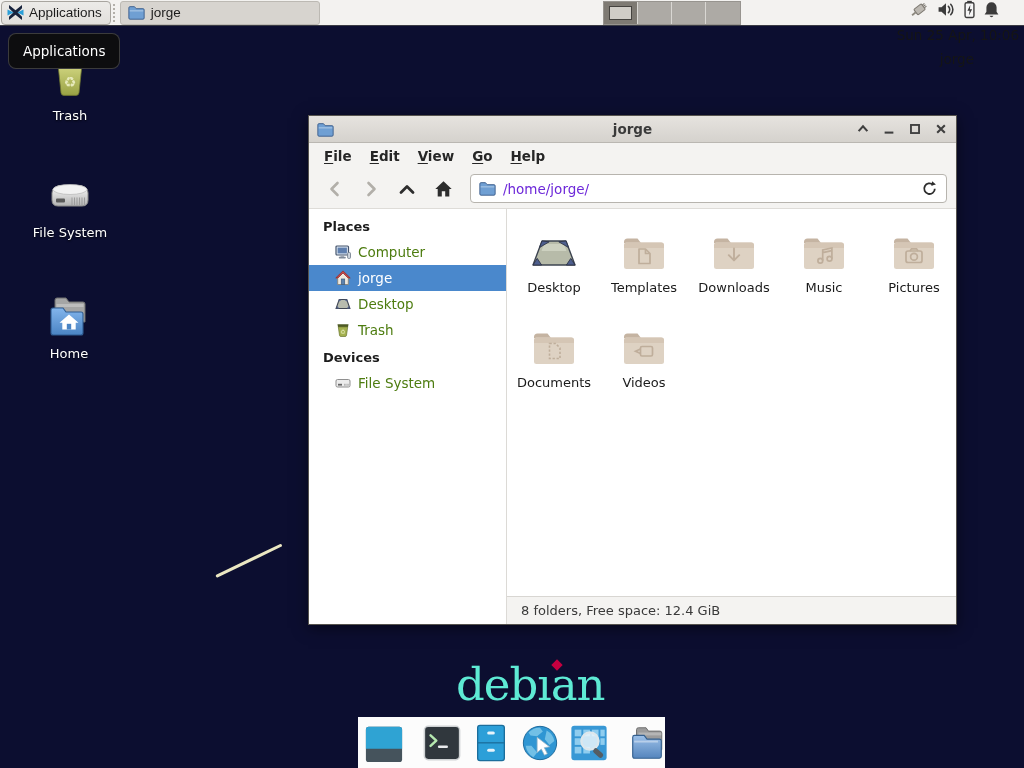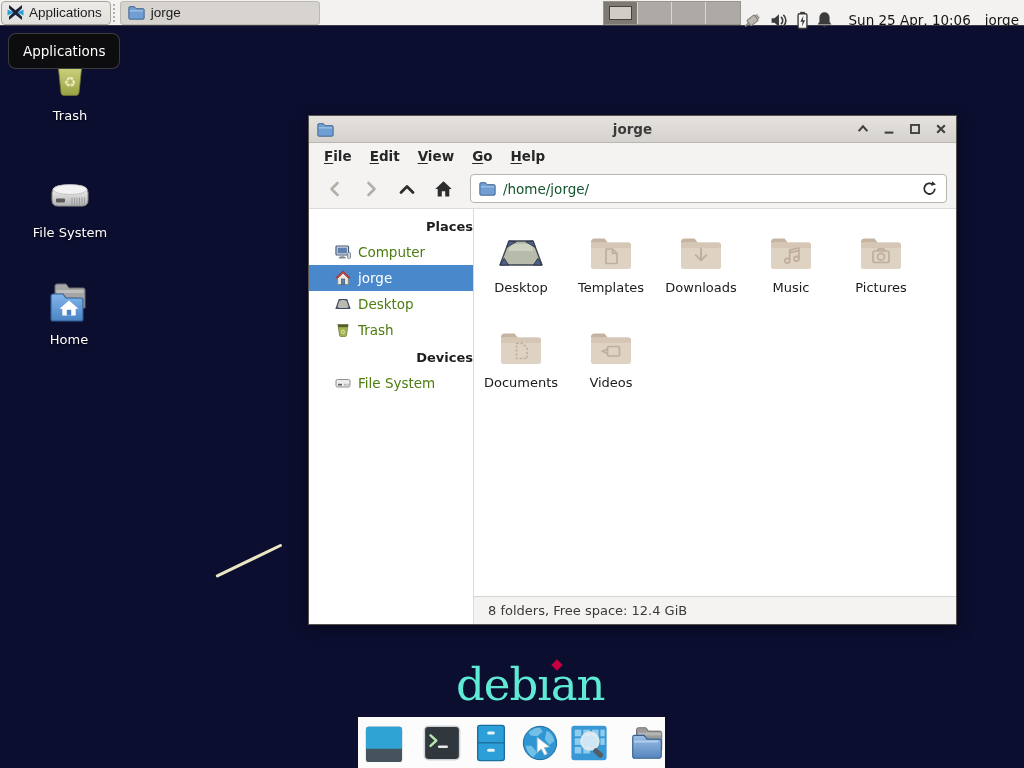--- a/index.html
+++ b/index.html
@@ -42,21 +42,21 @@
   }
   .pager .ws { width:34px; height:100%; background:#adaaa5; border-right:1px solid #d9d7d3; position:relative; }
   .pager .ws:last-child { border-right:none; }
   .pager .ws.active { background:#7e7a73; }
   .pager .ws.active .mini-win {
     position:absolute; left:5px; top:4px; width:23px; height:14px;
     background:#d0cdc7; border:1px solid #45433f;
   }
   .panel-right {
     position:absolute; right:5px; top:0; height:40px;
-    display:flex; align-items:center; gap:8px;
+    display:flex; align-items:center; gap:8px;flex-direction:column;
   }
   .tray { display:flex; align-items:center; gap:7px; }
   .clock { margin-left:8px; font-size:13.5px; color:#151515; }
   .panel-user { margin-left:6px; font-size:13.5px; color:#151515; }
 
   
   .tooltip {
     position:absolute; left:8px; top:33px; z-index:60;
     background:rgba(14,14,14,0.96); color:#ffffff;
     border:1px solid rgba(90,90,90,0.6);
@@ -67,21 +67,21 @@
   .desktop-icon {
     position:absolute; width:86px; text-align:center; z-index:10; cursor:default;
   }
   .desktop-icon .di-img { height:48px; display:flex; justify-content:center; align-items:flex-end; }
   .desktop-icon .di-label {
     margin-top:7px; color:#ffffff; font-size:13px;
     text-shadow:0 1px 2px rgba(0,0,0,0.9);
   }
   .desktop-icon.di-trash { left:27px; top:53px; }
   .desktop-icon.di-filesystem { left:27px; top:170px; }
-  .desktop-icon.di-home { left:26px; top:277px; }
+  .desktop-icon.di-home { left:26px; top:291px; }
 
   
   .artifact-line {
     position:absolute; left:216px; top:575px; width:73px; height:3px;
     background:#ebe7c2; border-radius:2px;
     transform:rotate(-25.7deg); transform-origin:0 50%; z-index:5;
   }
 
   
   .debian-logo {
@@ -121,25 +121,25 @@
   .toolbar {
     height:40px; background:#f4f3f1; display:flex; align-items:center;
     padding:0 9px; gap:2px; border-bottom:1px solid #dedcd8;
   }
   .tool-btn { width:34px; height:30px; display:flex; align-items:center; justify-content:center; border-radius:3px; }
   .pathbar {
     flex:1; height:29px; margin-left:8px; background:#ffffff;
     border:1px solid #b7b4ae; border-radius:4px;
     display:flex; align-items:center; padding:0 8px; gap:7px;
   }
-  .pathbar .path-text { flex:1; font-size:13.5px; color:#14532d; }
+  .pathbar .path-text { flex:1; font-size:13.5px; color:#6d28d9; }
   .win-body { flex:1; display:flex; min-height:0; background:#ffffff; }
   .sidebar {
-    width:165px; background:#ffffff; border-right:1px solid #dcdad6;
-    padding-top:3px; overflow:hidden;text-align:right;
+    width:198px; background:#ffffff; border-right:1px solid #dcdad6;
+    padding-top:3px; overflow:hidden;
   }
   .side-header {
     font-weight:bold; font-size:13px; color:#1c1c1c;
     padding:7px 0 5px 14px;
   }
   .side-item {
     height:26px; display:flex; align-items:center; gap:7px;
     padding-left:26px; font-size:13.5px; color:#4d7c0f;
   }
   .side-item.selected { background:#4a88cc; color:#ffffff; }

